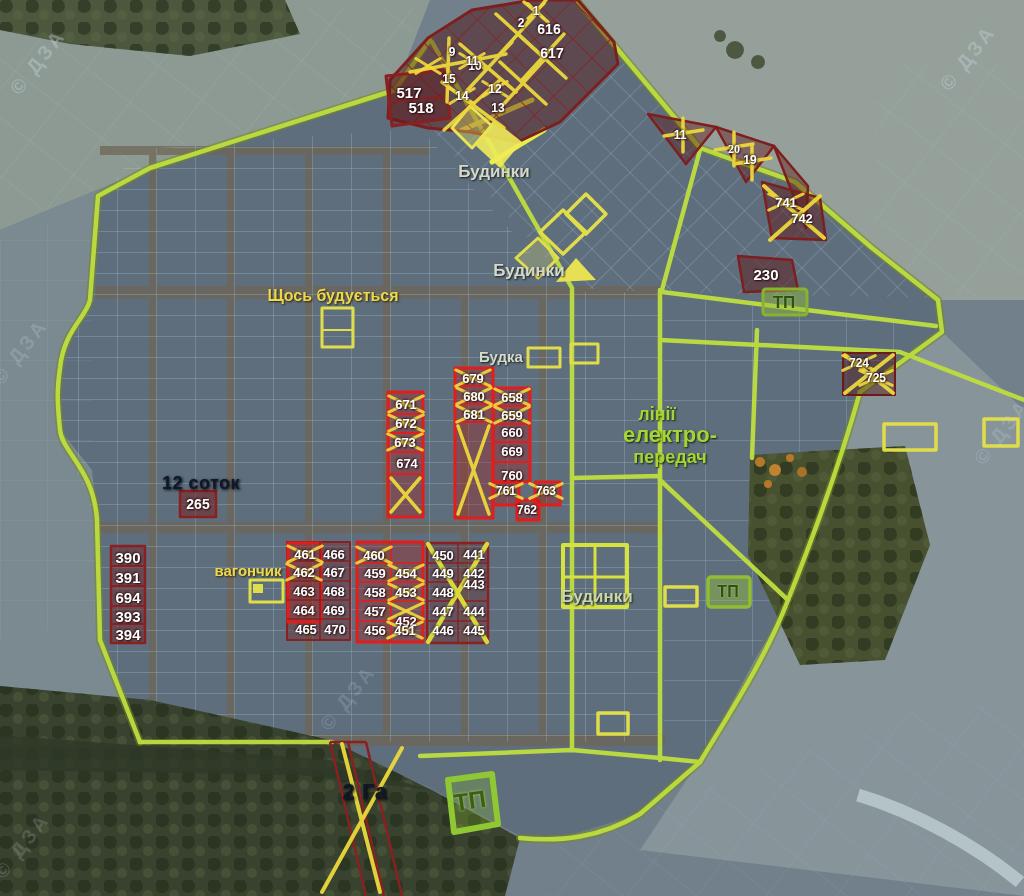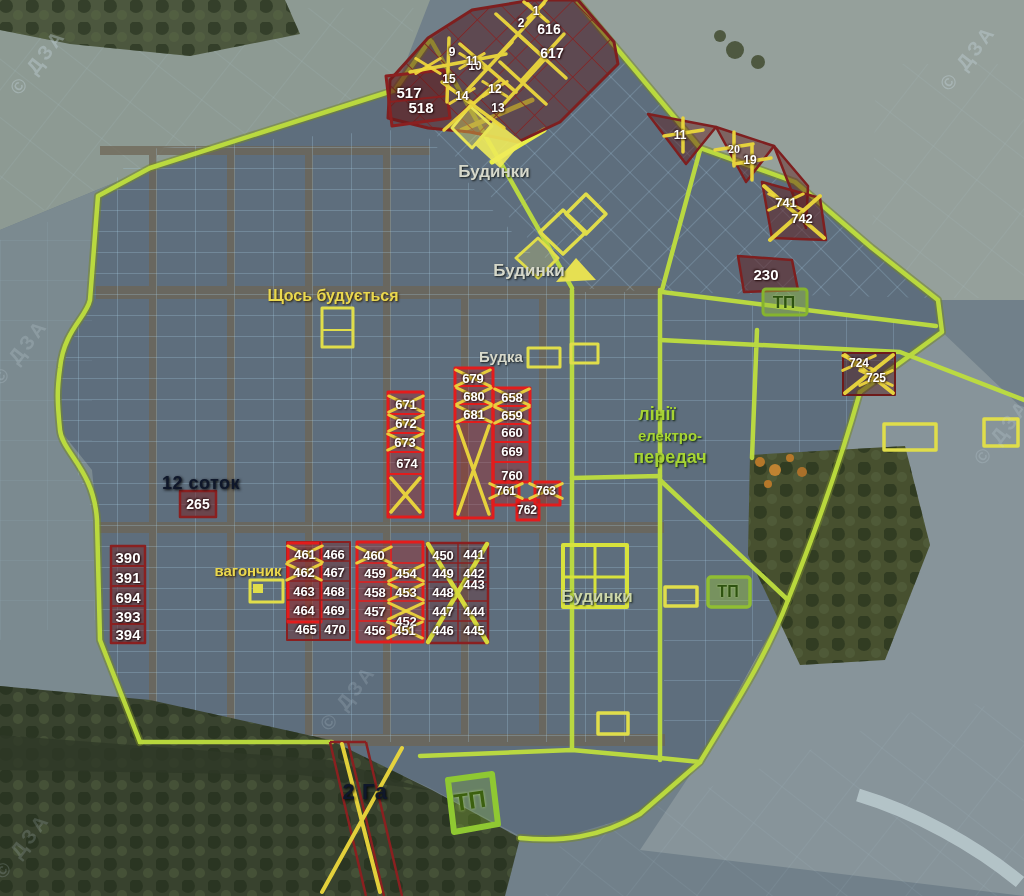--- a/index.html
+++ b/index.html
@@ -275,21 +275,21 @@
   <div class="wm" style="left:348px;top:698px;opacity:.5">© ДЗА</div>
   <div class="wm" style="left:1002px;top:432px;opacity:.6">© ДЗА</div>
   <div class="wm" style="left:22px;top:846px;opacity:.5">© ДЗА</div>
 <div class="lbl place" style="left: 494px; top: 171px; font-size: 17px;">Будинки</div>
       <div class="lbl place" style="left: 529px; top: 270px; font-size: 17px;">Будинки</div>
       <div class="lbl place2" style="left: 597px; top: 596px; font-size: 17px;">Будинки</div>
       <div class="lbl yellow" style="left: 333px; top: 296px; font-size: 16px;">Щось будується</div>
       <div class="lbl place" style="left: 501px; top: 356px; font-size: 15px;">Будка</div>
       <div class="lbl yellow" style="left: 248px; top: 570px; font-size: 15px;">вагончик</div>
       <div class="lbl green" style="left: 657px; top: 414px; font-size: 18px;">лінії</div>
-      <div class="lbl green" style="left: 670px; top: 435px; font-size: 15px;">електро-</div>
+      <div class="lbl green" style="left: 670px; top: 435px; font-size: 22px;">електро-</div>
       <div class="lbl green" style="left: 670px; top: 457px; font-size: 18px;">передач</div>
       <div class="lbl whitebig" style="left: 201px; top: 483px; font-size: 18px;">12 соток</div>
       <div class="lbl whitebig" style="left: 365px; top: 792px; font-size: 22px;">2 Га</div>
       <div class="lbl tp" style="left: 784px; top: 302px; font-size: 17px;">ТП</div>
       <div class="lbl tp" style="left: 728px; top: 592px; font-size: 16px;">ТП</div>
       <div class="lbl tpbig" style="left: 470px; top: 801px; font-size: 24px; transform: translate(-50%, -50%) rotate(-8deg);">ТП</div>
       <div class="plot-num" style="left: 536px; top: 11px; font-size: 12px;">1</div>
       <div class="plot-num" style="left: 521px; top: 23px; font-size: 12px;">2</div>
       <div class="plot-num" style="left: 549px; top: 29px; font-size: 14px;">616</div>
       <div class="plot-num" style="left: 552px; top: 53px; font-size: 14px;">617</div>

